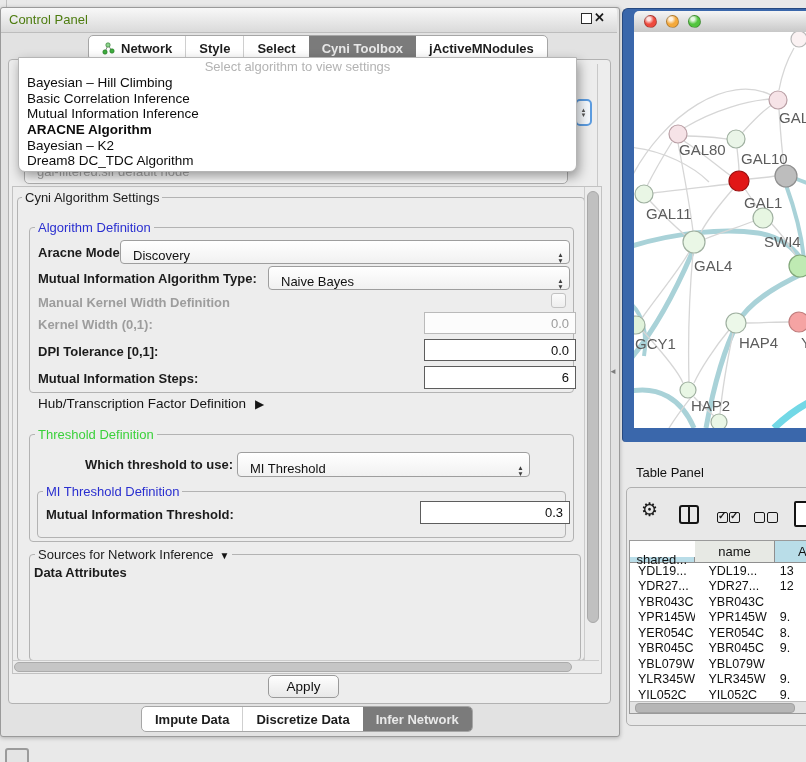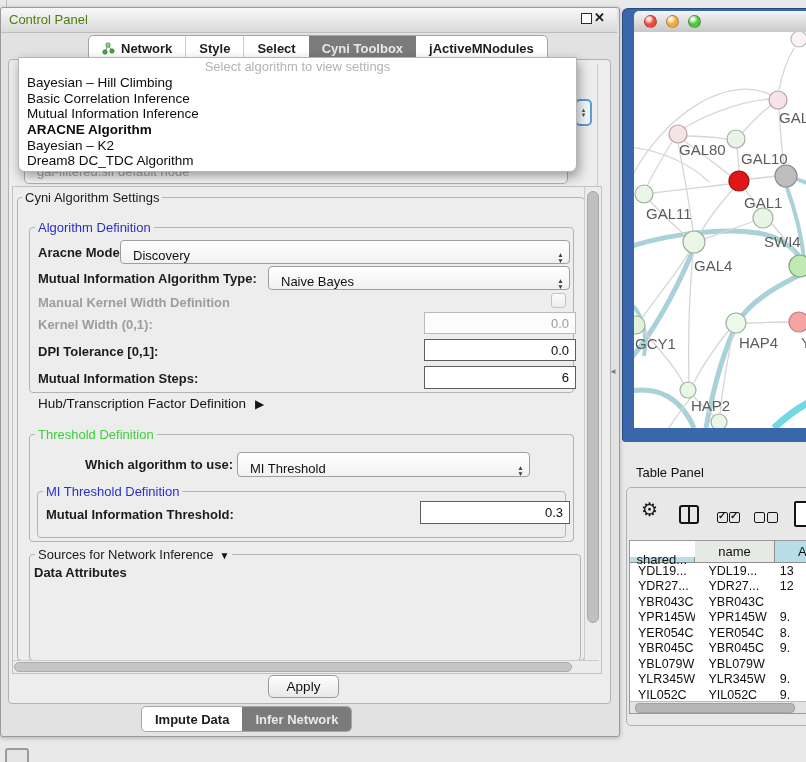--- a/index.html
+++ b/index.html
@@ -232,21 +232,21 @@
       <span>6</span>
     </div>
 
   <div class="hub-row" style="left:38px;top:396px;">
     <span>Hub/Transcription Factor Definition</span><span class="arrow">▶</span>
   </div>
 
   <div class="abs groupbox" style="left:29px;top:434px;width:543px;height:106px;"></div>
   <span class="legend lg-green" style="left:35px;top:427px;">Threshold Definition</span>
 
-  <span class="lbl" style="left:85px;top:457px;">Which algorithm to use:</span>
+  <span class="lbl" style="left:85px;top:457px;">Which threshold to use:</span>
   <div class="combo" style="left:237px;top:452px;width:291px;height:23px;">
     <span class="val">MI Threshold</span>
     <span class="stepper">
         <span>▲</span>
         <span>▼</span>
       </span>
   </div>
 
   <div class="abs groupbox" style="left:37px;top:491px;width:527px;height:45px;"></div>
   <span class="legend lg-blue" style="left:43px;top:484px;">MI Threshold Definition</span>
@@ -268,20 +268,23 @@
       <div class="hthumb"></div>
     </div>
 
   <div class="abs apply-btn">
       <span>Apply</span>
     </div>
 
   <div class="abs tabbar tabbar-bottom">
     <div class="tab">
         <span>Impute Data</span>
+      </div>
+    <div class="tab">
+        <span>Discretize Data</span>
       </div>
     <div class="tab selected">
         <span>Infer Network</span>
       </div>
   </div>
 
   <span class="abs divider-arrow">◄</span>
   <div class="abs partial-box"></div>
 
   <div class="abs netwin">

